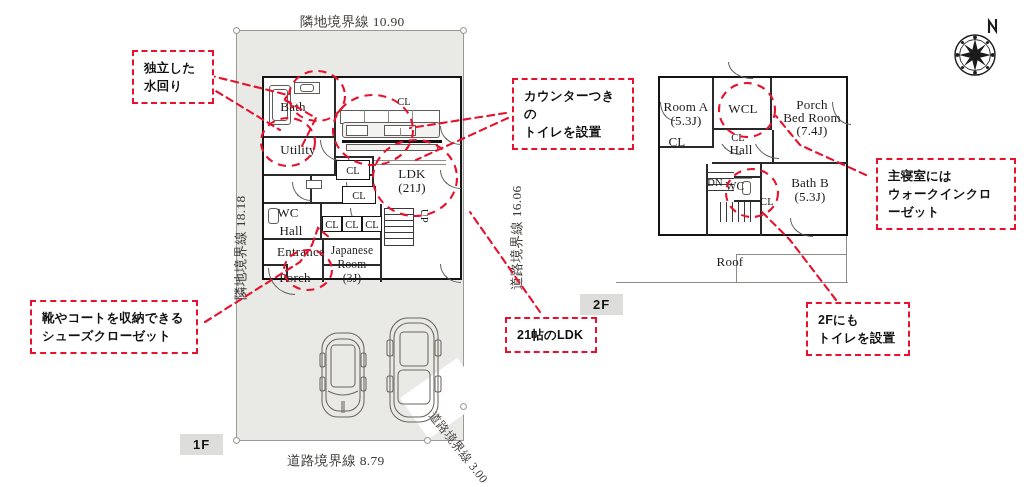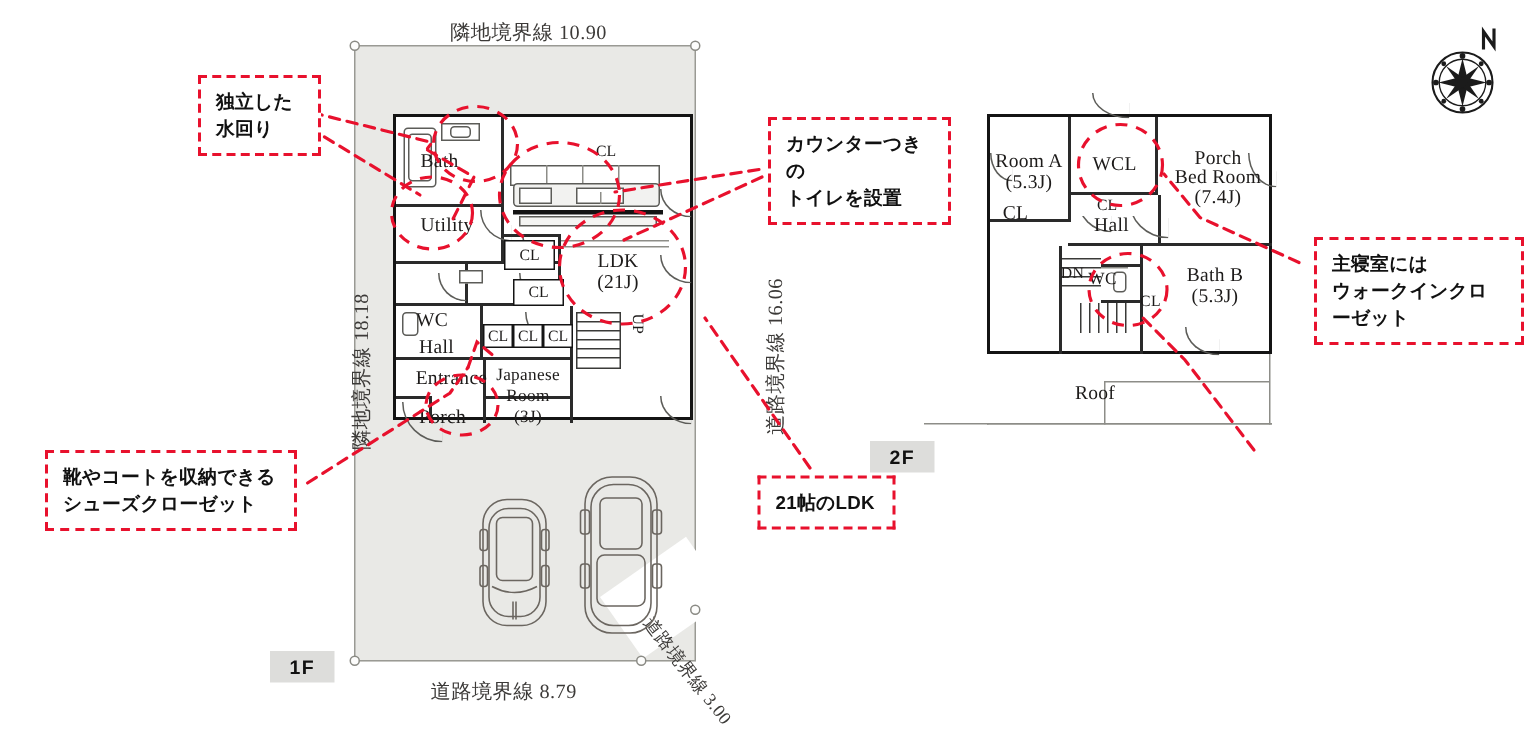--- a/index.html
+++ b/index.html
@@ -315,17 +315,19 @@
 
   <div class="callout" style="left:132px;top:50px;width:82px;">独立した
 水回り</div>
   <div class="callout" style="left:512px;top:78px;width:122px;">カウンターつきの
 トイレを設置</div>
   <div class="callout" style="left:30px;top:300px;width:168px;">靴やコートを収納できる
 シューズクローゼット</div>
   <div class="callout" style="left:505px;top:317px;width:92px;">21帖のLDK</div>
   <div class="callout" style="left:876px;top:158px;width:140px;">主寝室には
 ウォークインクローゼット</div>
+  <div class="callout" style="left:806px;top:302px;width:104px;">2Fにも
+トイレを設置</div>
 
   <div class="floor-tag" style="left:180px;top:434px;">1F</div>
   <div class="floor-tag" style="left:580px;top:274px;margin-top:20px;">2F</div>
 
 </div>
 
 </body></html>

